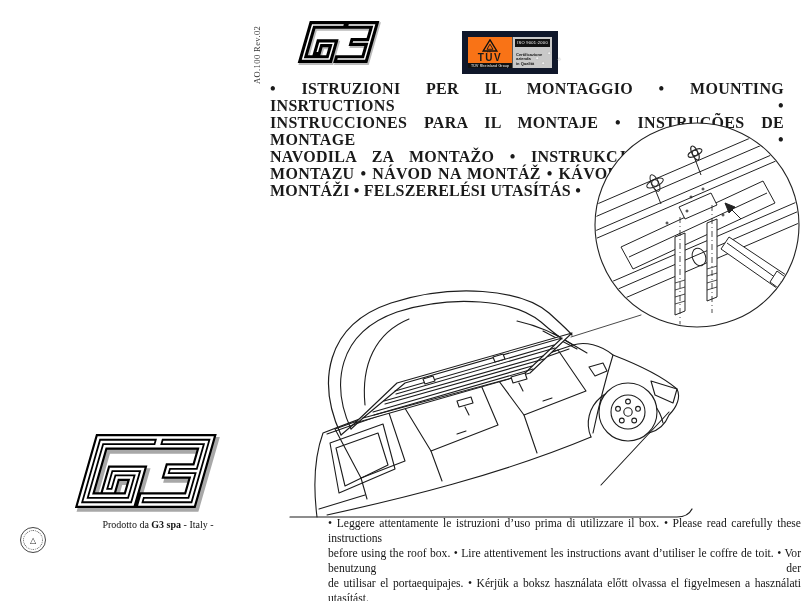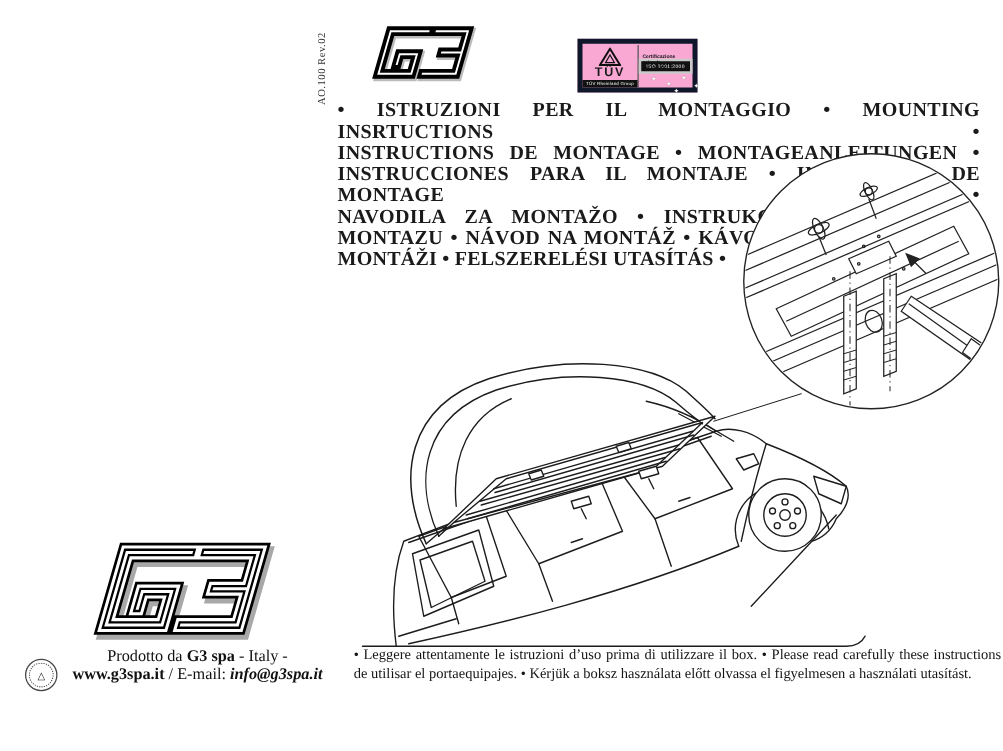--- a/index.html
+++ b/index.html
@@ -9,21 +9,21 @@
   }
   
   .logo-top{position:absolute;left:294px;top:16px;}
   .rev-text{
     position:absolute;left:252px;top:84px;font-size:8.5px;letter-spacing:.4px;color:#333;
     transform:rotate(-90deg);transform-origin:0 0;white-space:nowrap;
     font-family:"Liberation Serif",serif;
   }
   .tuv{
     position:absolute;left:462px;top:31px;width:96px;height:43px;display:flex;
-    border:4px solid #0f172a;background:#f9a8d4;box-sizing:border-box;align-items:center;
+    border:6px solid #0f172a;background:#f97316;box-sizing:border-box;
   }
   .tuv-left{width:44px;display:flex;flex-direction:column;align-items:center;border-right:1px solid #555;}
   .tuv-left .tri{margin-top:2px;}
   .tuv-name{font-family:"Liberation Sans",sans-serif;font-weight:bold;font-size:10px;letter-spacing:1.5px;line-height:10px;margin-top:1px;}
   .tuv-strip{margin-top:auto;width:100%;background:#111;color:#fff;font-family:"Liberation Sans",sans-serif;
     font-size:3.5px;text-align:center;line-height:6px;height:6px;overflow:hidden;letter-spacing:.2px;}
   .tuv-right{flex:1;background:#c9c9c9;position:relative;padding:2px;box-sizing:border-box;}
   .tuv-iso{background:#111;color:#fff;font-family:"Liberation Sans",sans-serif;font-size:4px;
     text-align:center;line-height:8px;height:8px;letter-spacing:.3px;overflow:hidden;}
   .tuv-stars{position:absolute;left:6px;top:13px;right:3px;height:14px;color:#fff;font-size:5px;line-height:5px;}
@@ -39,33 +39,33 @@
   .tl.full{text-align:justify;text-align-last:justify;width:514px;}
   .tl.mid{text-align:justify;text-align-last:justify;width:368px;}
   .tl.last{width:368px;letter-spacing:.2px;}
   
   .inset{position:absolute;left:591px;top:119px;}
   .car{position:absolute;left:60px;top:283px;}
   .logo-bottom{position:absolute;left:70px;top:424px;}
   
   .addr{
     position:absolute;left:42px;top:518px;width:232px;text-align:center;
-    font-size:13px;line-height:13.6px;color:#111;
+    font-size:10px;line-height:13.6px;color:#111;
   }
   .addr b{font-weight:bold;}
   .addr .em{font-weight:bold;font-style:italic;}
   .seal{position:absolute;left:20px;top:527px;width:26px;height:26px;border:1px solid #444;border-radius:50%;
     display:flex;align-items:center;justify-content:center;box-sizing:border-box;}
   .seal .inner{width:18px;height:18px;border:1px dotted #555;border-radius:50%;
     display:flex;align-items:center;justify-content:center;font-size:8px;color:#222;}
   .notice{
     position:absolute;left:283px;top:516px;width:518px;
     font-size:11.6px;line-height:15px;color:#151515;
   }
-  .notice .nl{text-align:justify;text-align-last:justify;}
+  .notice .nl{text-align:justify;text-align-last:justify;margin-left:45px;}
   .notice .nl.end{text-align-last:left;}
   svg{display:block;}
 </style>
 </head>
 <body>
 
 <div class="page">
 
   <svg class="logo-top" width="88" height="52" viewBox="-18 -5 134 74">
     <defs>
@@ -100,21 +100,20 @@
       </div>
       <div class="tuv-cert">
         <span>Certificazione azienda</span><br>
         <span>in Qualità</span>
       </div>
     </div>
   </div>
 
   <div class="title-block">
     <div class="tl full">• ISTRUZIONI PER IL MONTAGGIO • MOUNTING INSRTUCTIONS •</div>
-    <div class="tl full">INSTRUCTIONS DE MONTAGE • MONTAGEANLEITUNGEN •</div>
     <div class="tl full">INSTRUCCIONES PARA IL MONTAJE • INSTRUÇÕES DE MONTAGE •</div>
     <div class="tl mid">NAVODILA ZA MONTAŽO • INSTRUKCJA</div>
     <div class="tl mid">MONTAZU • NÁVOD NA MONTÁŽ • KÁVOD K</div>
     <div class="tl last">MONTÁŽI • FELSZERELÉSI UTASÍTÁS •</div>
   </div>
 
   <svg class="inset" width="212" height="212" viewBox="0 0 212 212">
     <defs>
         <clipPath id="cclip">
           <circle cx="106" cy="106" r="101"></circle>
@@ -237,21 +236,21 @@
       <use href="#g3p" stroke="#fff" stroke-width="2.2"></use>
     </g>
   </svg>
 
   <div class="seal">
     <div class="inner">△</div>
   </div>
 
   <div class="addr">
     <div><span>Prodotto da </span><b>G3 spa</b><span> - Italy -</span></div>
-    <div><b>www.g3spa.it</b><span> / E-mail: </span><span class="em">info@g3spa.it</span></div>
   </div>
 
   <div class="notice">
     <div class="nl">• Leggere attentamente le istruzioni d’uso prima di utilizzare il box. • Please read carefully these instructions</div>
+    <div class="nl">before using the roof box. • Lire attentivement les instructions avant d’utiliser le coffre de toit. • Vor benutzung der</div>
     <div class="nl end">de utilisar el portaequipajes. • Kérjük a boksz használata előtt olvassa el figyelmesen a használati utasítást.</div>
   </div>
 
 </div>
 
 </body></html>

